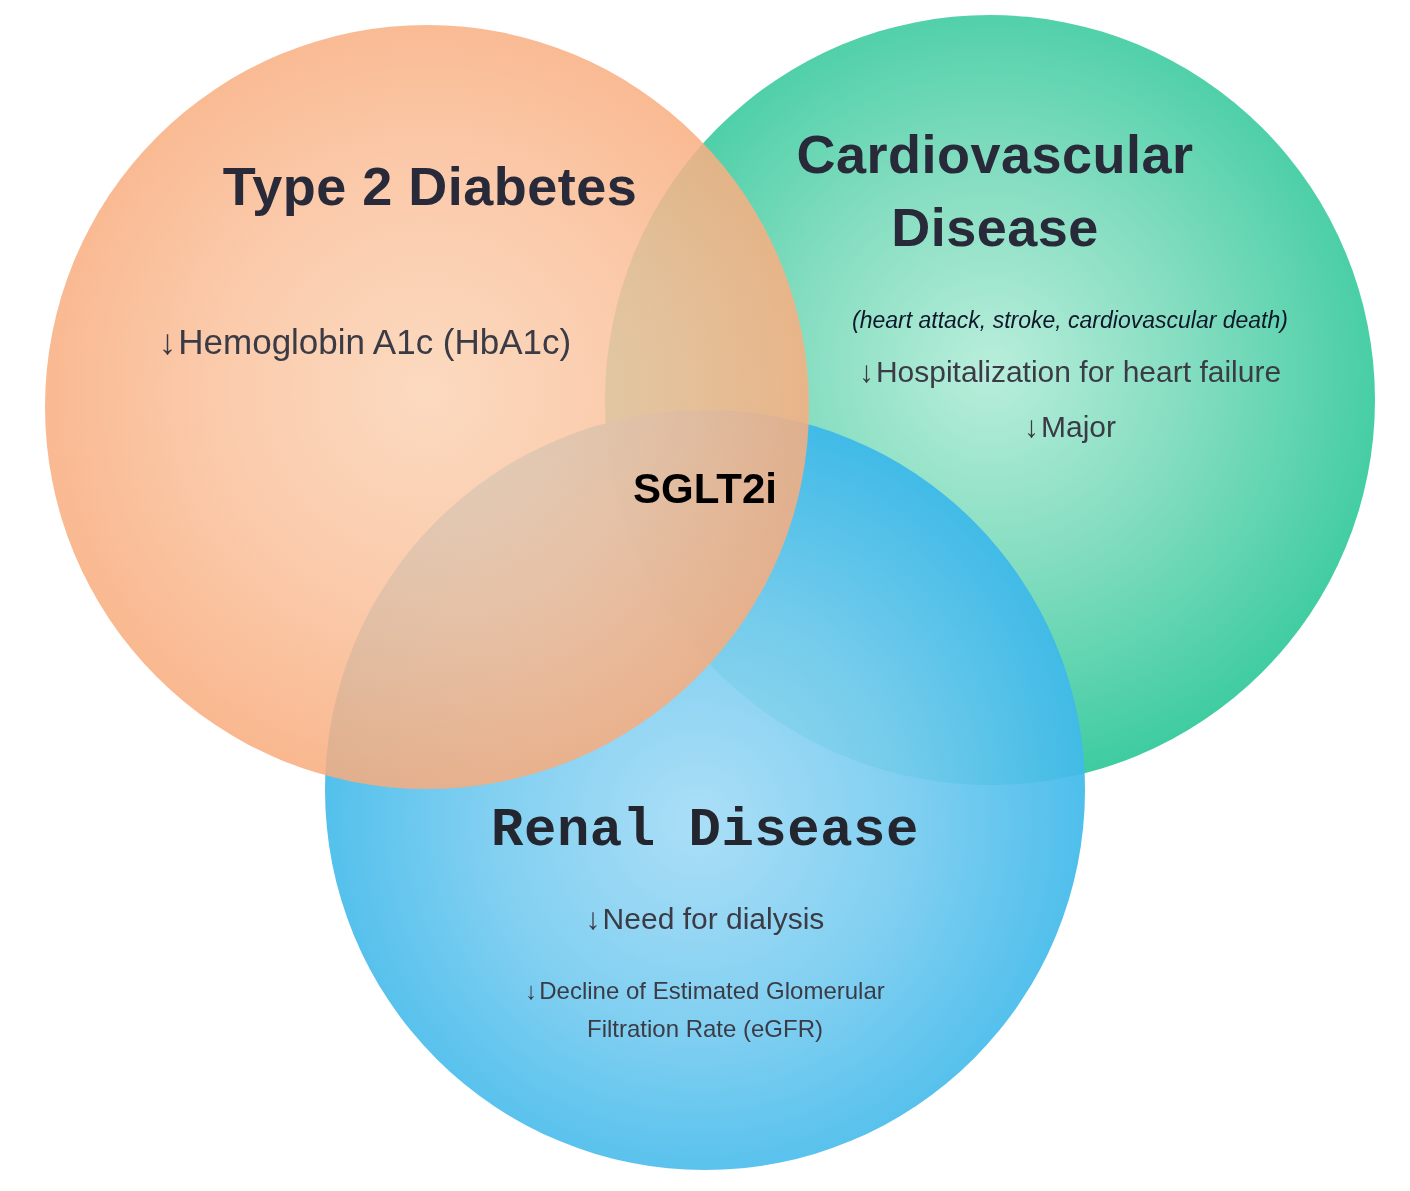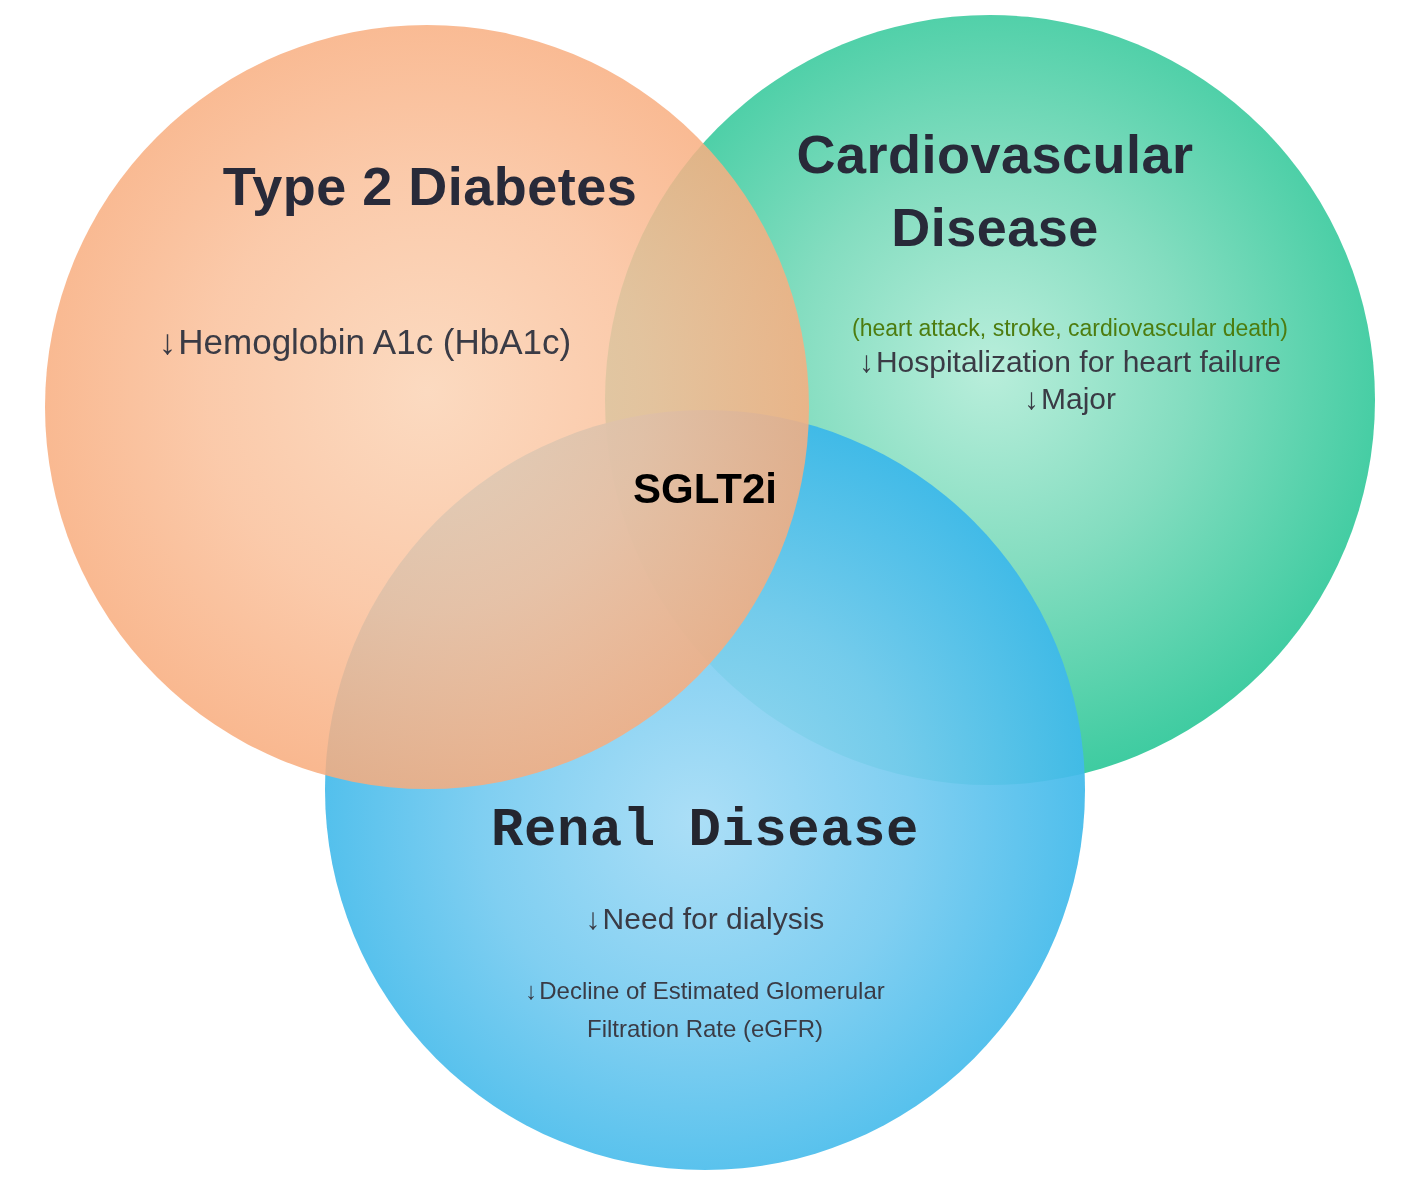--- a/index.html
+++ b/index.html
@@ -69,22 +69,22 @@
     letter-spacing: 0.5px;
   }
   .t2d-title   { left: 135px; top: 150px; width: 590px; }
   .cv-title    { left: 755px; top: 118px; width: 480px; }
   .renal-title { left: 455px; top: 795px; width: 500px; color: #24262f; font-family: Liberation Mono, monospace; }
 
   .t2d-item { left: 65px; top: 322px; width: 600px; font-size: 35px; }
 
   .cv-items { left: 770px; top: 302px; width: 600px; }
   .cv-item  { font-size: 30px; line-height: 1.25; }
-  .cv-sub   { font-size: 23px; margin-top: 12px; color: #4d7c0f; }
-  .cv-item + .cv-item { }
+  .cv-sub   { font-size: 23px; margin-top: 4px; color: #0f172a; font-style: italic; }
+  .cv-item + .cv-item { margin-top: 18px; }
 
   .center-label {
     left: 600px; top: 465px; width: 210px;
     font-weight: bold; font-size: 42px; color: #000000;
   }
 
   .renal-item1 { left: 485px; top: 902px; width: 440px; font-size: 30px; }
   .renal-item2 { left: 480px; top: 972px; width: 450px; font-size: 24px; line-height: 1.6; }
 
   .arrow { margin-right: 2px; }

